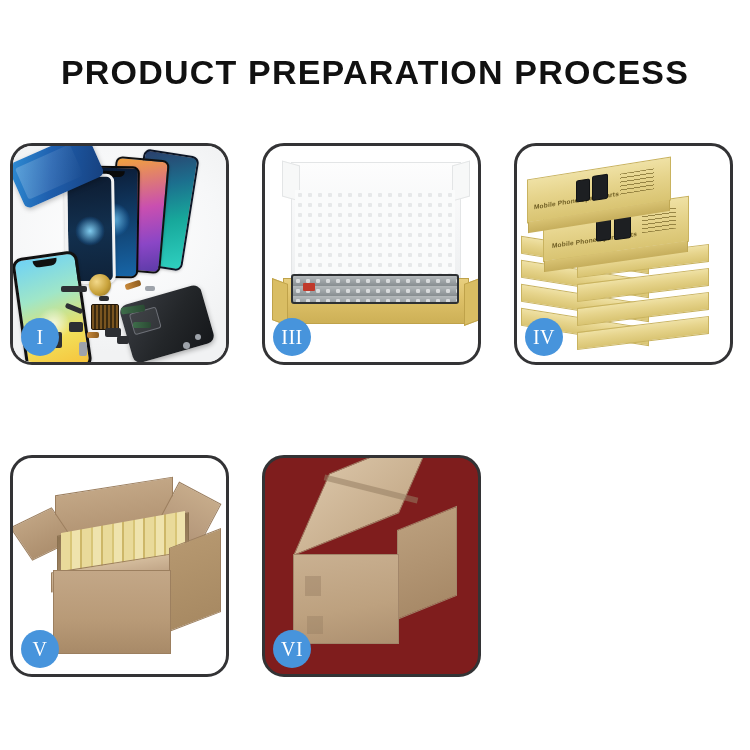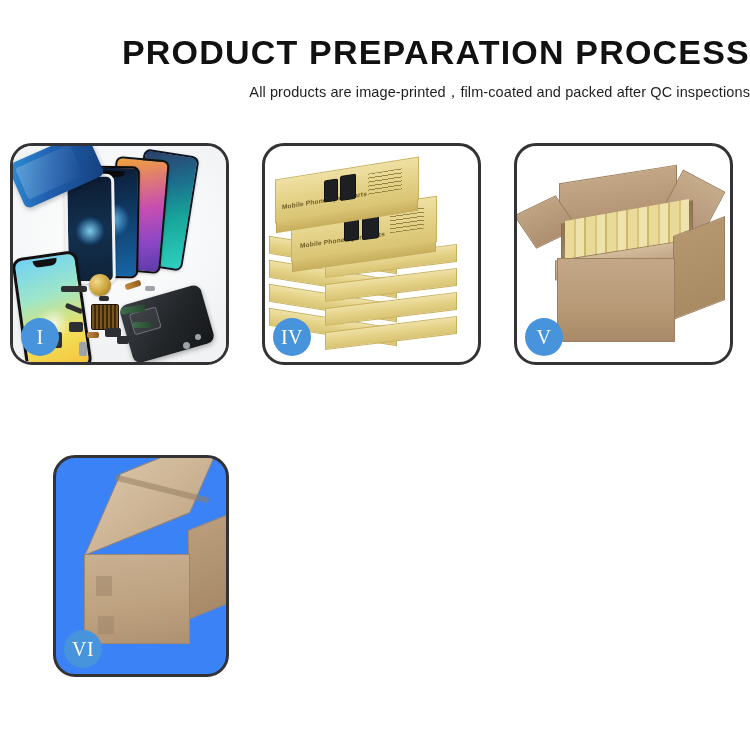--- a/index.html
+++ b/index.html
@@ -10,22 +10,22 @@
   body {
     width: 750px;
     height: 750px;
     overflow: hidden;
     font-family: "Liberation Sans", sans-serif;
     color: #1a1a1a;
   }
 
   
   .header {
-    text-align: right;
-    padding-top: 34px;
+    text-align: center;
+    padding-top: 54px;
   }
   .page-title {
     font-family: "Liberation Sans", sans-serif;
     font-size: 34px;
     font-weight: 700;
     letter-spacing: 1.2px;
     color: #111111;
     line-height: 1.1;
     margin: 0;
     white-space: nowrap;
@@ -417,21 +417,21 @@
   }
   .c5-flap-front {
     position: absolute;
     left: 38px; top: 104px; width: 132px; height: 18px;
     background: linear-gradient(180deg,#d3bb9c 0%,#bda183 100%);
     border: 1px solid #9c7f5f;
     transform: skewY(-9deg);
   }
 
   
-  .p6 { background: #3b82f6; margin-left: 43px; }
+  .p6 { background: #7f1d1d; }
   .c6-front {
     position: absolute;
     left: 28px; top: 96px; width: 104px; height: 88px;
     background: linear-gradient(170deg,#c9b091 0%,#bda17f 60%,#ad9070 100%);
     border: 1px solid #a2866a;
   }
   .c6-right {
     position: absolute;
     left: 132px; top: 72px; width: 58px; height: 88px;
     background: linear-gradient(180deg,#b99d7b 0%,#a88a68 100%);
@@ -462,21 +462,20 @@
     position: absolute;
     left: 42px; top: 158px; width: 16px; height: 18px;
     background: rgba(140,116,88,0.3);
   }
 </style>
 </head>
 <body>
 
 <div class="header">
   <h1 class="page-title">PRODUCT PREPARATION PROCESS</h1>
-  <p class="page-subtitle">All products are image-printed，film-coated and packed after QC inspections</p>
 </div>
 
 <div class="grid">
 
   <div class="panel p1">
     <div class="panel-photo">
       <div class="wash"></div>
       <div class="ph ph-a"></div>
       <div class="ph ph-b"></div>
       <div class="ph ph-c"></div>
@@ -499,20 +498,31 @@
       <div class="part flex" style="left:120px;top:176px;width:18px;height:6px;"></div>
       <div class="part lt" style="left:170px;top:196px;width:7px;height:7px;border-radius:50%;"></div>
       <div class="part lt" style="left:182px;top:188px;width:6px;height:6px;border-radius:50%;"></div>
       <div class="part" style="left:86px;top:150px;width:10px;height:5px;"></div>
       <div class="part" style="left:40px;top:186px;width:9px;height:16px;"></div>
     </div>
     <div class="badge">I</div>
   </div>
 
 
+  <div class="panel p3">
+    <div class="panel-photo">
+      <div class="box3-lid"></div>
+      <div class="box3-foam"></div>
+      <div class="box3-tray"></div>
+      <div class="box3-screen">
+          <div class="tag"></div>
+        </div>
+    </div>
+    <div class="badge">III</div>
+  </div>
 
   <div class="panel p4">
     <div class="panel-photo stack">
 
       <div class="kbox" style="left:4px;top:172px;width:126px;height:16px;transform:skewY(9deg);"></div>
       <div class="kbox" style="left:4px;top:148px;width:126px;height:16px;transform:skewY(9deg);"></div>
       <div class="kbox" style="left:4px;top:124px;width:126px;height:16px;transform:skewY(9deg);"></div>
       <div class="kbox" style="left:4px;top:100px;width:126px;height:16px;transform:skewY(9deg);"></div>
 
       <div class="kbox" style="left:60px;top:178px;width:130px;height:16px;transform:skewY(-7deg);"></div>

